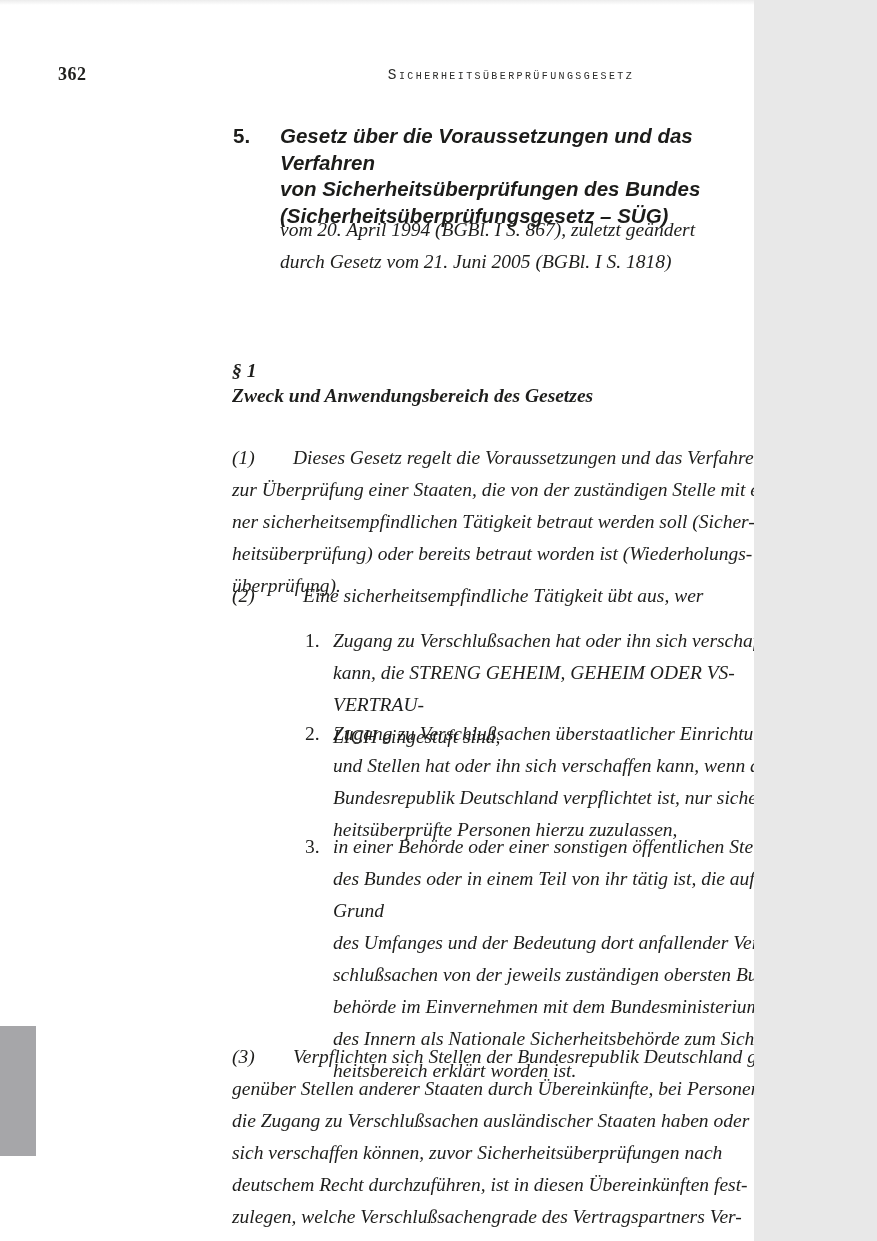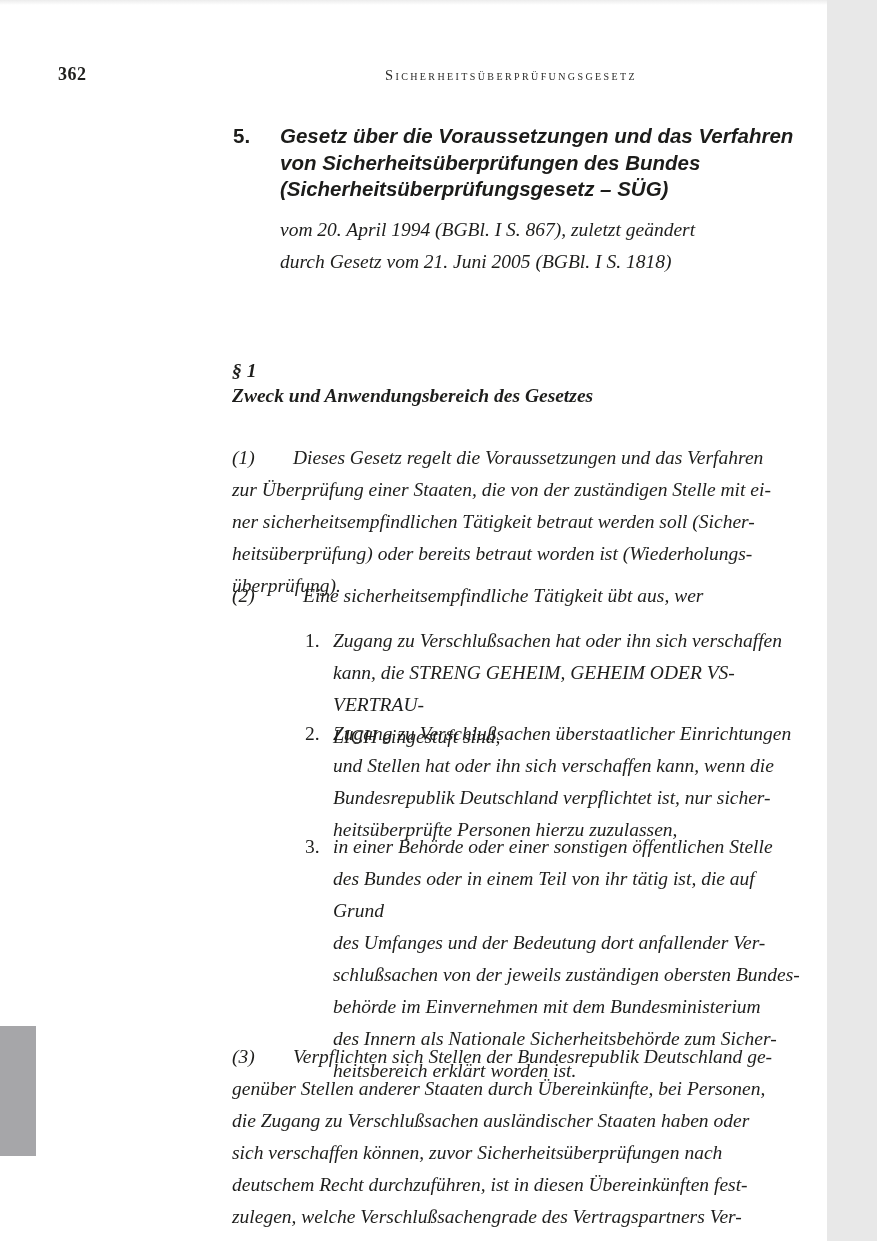--- a/index.html
+++ b/index.html
@@ -2,21 +2,21 @@
 <html lang="de"><head>
 <meta charset="utf-8">
 <style>
   html, body {
     margin: 0;
     padding: 0;
     background: #e8e8e8;
   }
   .page {
     position: relative;
-    width: 827px;
+    width: 754px;
     height: 1241px;
     background: #ffffff;
     overflow: hidden;
     font-family: "Liberation Serif", serif;
     color: #1e1e1c;
   }
   .scan-edge {
     position: absolute;
     top: 0; left: 0;
     width: 100%; height: 5px;
@@ -32,20 +32,21 @@
   }
   .running-head {
     position: absolute;
     left: 232px; top: 67px;
     width: 558px;
     text-align: center;
     font-size: 14.5px;
     font-variant: small-caps;
     letter-spacing: 2.4px;
     color: #2a2a28;
+    font-family: Liberation Mono, monospace;
   }
   
   .pre { white-space: pre-line; font-style: italic; }
   .serif { font-size: 19.5px; line-height: 32px; }
   
   .law-title {
     position: absolute;
     left: 233px; top: 123px;
     display: flex;
     font-family: "Liberation Sans", sans-serif;

